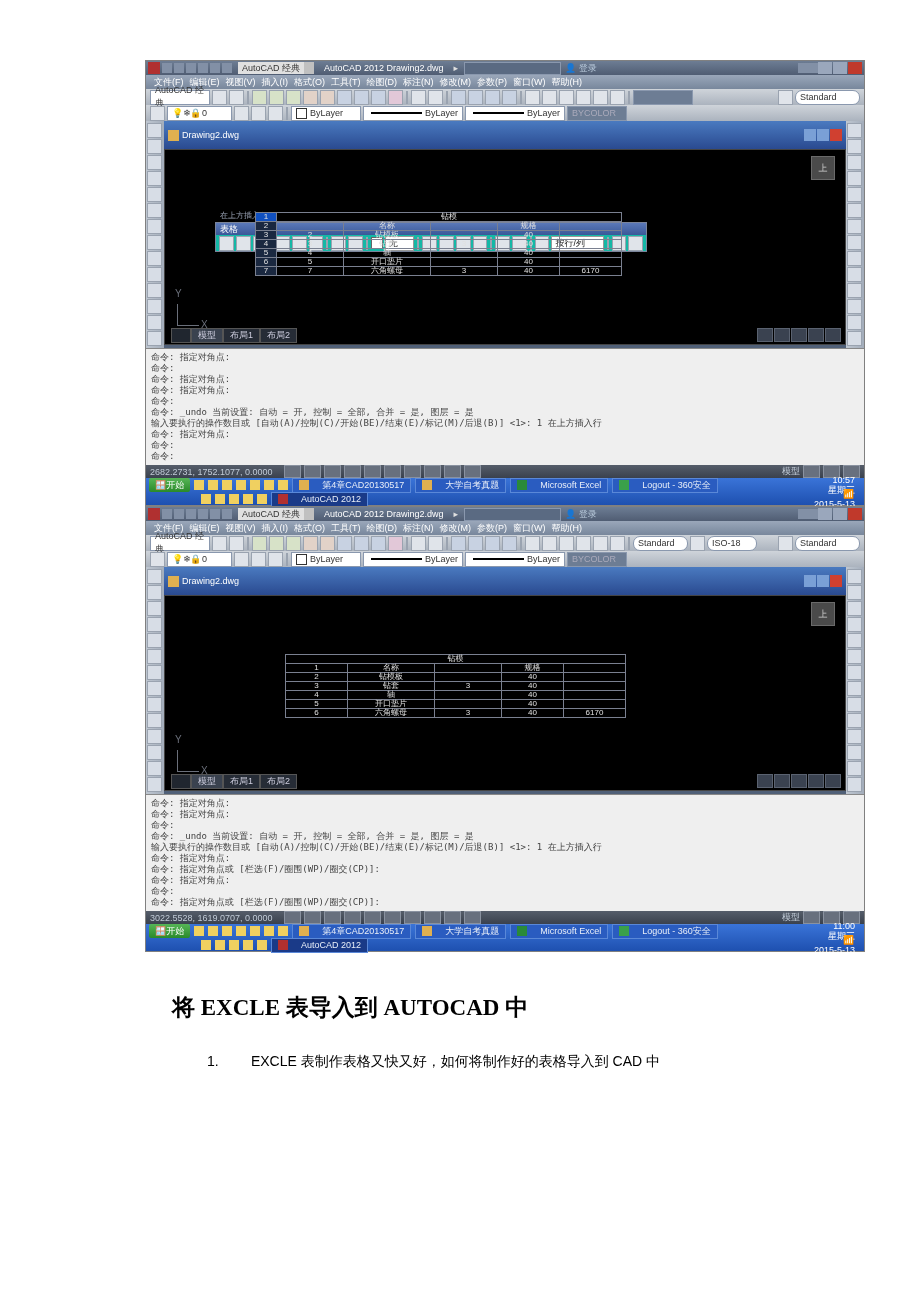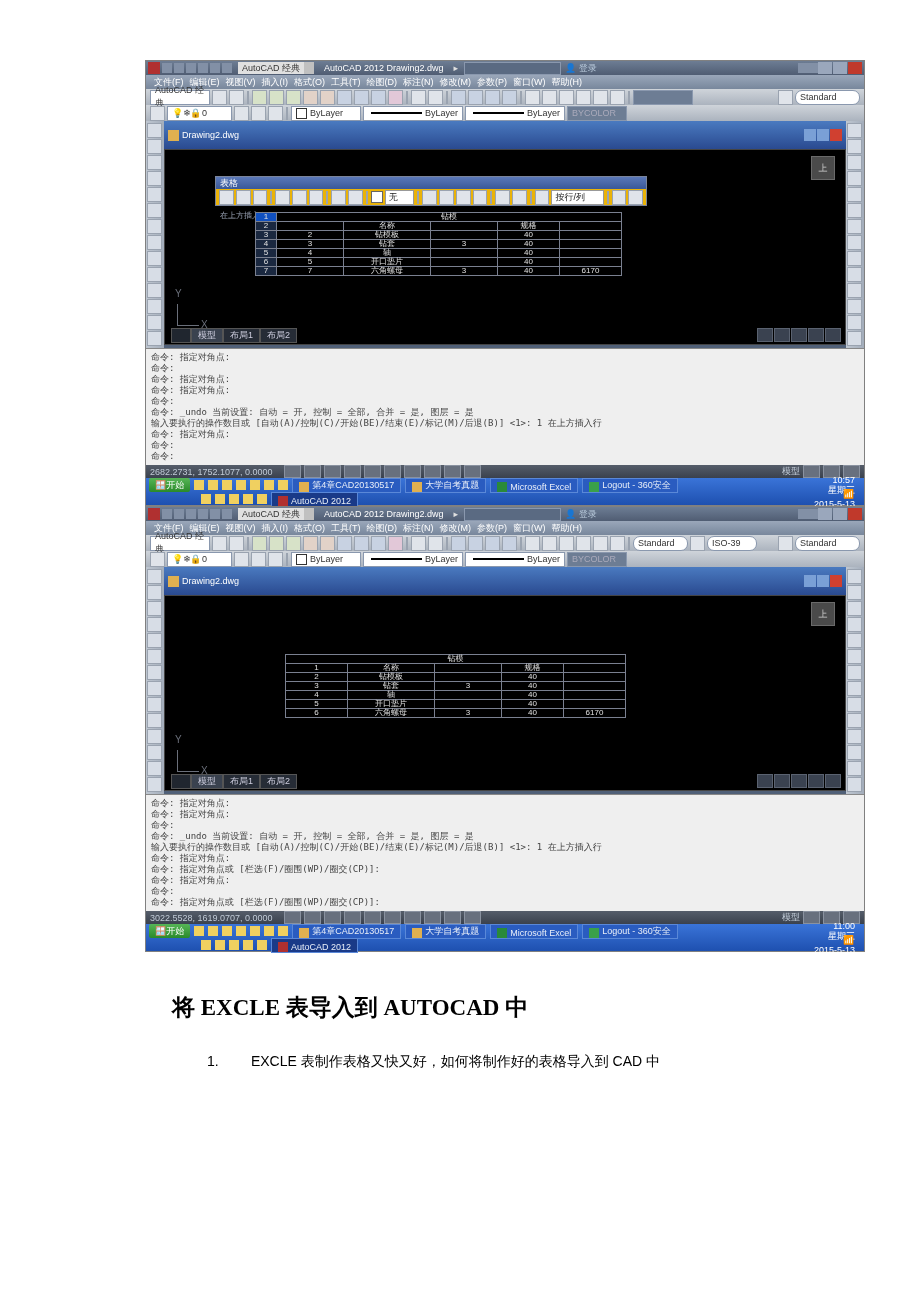--- a/index.html
+++ b/index.html
@@ -70,42 +70,42 @@
   .navbtn{width:14px;height:12px;background:#3a4250;border:1px solid #5a6270;}
 
   
   .ctable{position:absolute;border-collapse:collapse;font-size:8px;color:#e0e0e0;}
   .ctable td{border:1px solid #7a8090;padding:0 3px;height:8px;line-height:8px;text-align:center;white-space:nowrap;}
   .ctable .title td{text-align:center;}
   .ctable .num{background:#1a2840;width:14px;}
   .ctable .sel{background:#1050c0;}
 
   
-  .floatbar{position:absolute;background:#eab308;border:1px solid #7a849a;font-size:9px;color:#222;}
+  .floatbar{position:absolute;background:#14b8a6;border:1px solid #7a849a;font-size:9px;color:#222;margin-top:46px;}
   .floatbar .fbtitle{background:linear-gradient(#5a78b8,#3a5898);color:#fff;padding:0 4px;height:12px;line-height:12px;}
   .floatbar .fbrow{height:16px;display:flex;align-items:center;padding:0 3px;gap:2px;}
   .fbicon{width:13px;height:13px;background:#e0e4ea;border:1px solid #9aa3b0;}
   .fbswatch{width:10px;height:10px;border:1px solid #666;background:#fff;}
   .fbdrop{height:13px;background:#fff;border:1px solid #999;padding:0 3px;display:flex;align-items:center;}
 
   
   .cmdwin{background:#efefef;color:#444;font-family:"SimSun",monospace;font-size:9px;padding:3px 5px;line-height:11px;border-top:1px solid #888;}
   .cmdwin div{white-space:pre;}
 
   
   .statusbar{height:13px;background:linear-gradient(#555d6a,#3a414d);display:flex;align-items:center;padding:0 4px;color:#c0cad6;font-size:9px;gap:3px;}
   .stbtn{width:15px;height:11px;background:#68707e;border:1px solid #8a92a0;}
   .statusbar .coords{margin-right:8px;}
   .statusbar .spacer{flex:1;}
 
   
   .taskbar{height:27px;background:linear-gradient(#3a74d8,#1e50b0);display:flex;flex-direction:column;}
   .tbrow{height:14px;display:flex;align-items:center;padding:0 3px;gap:4px;}
   .startbtn{height:14px;padding:0 6px;background:linear-gradient(#56b556,#2a8a2a);color:#fff;border-radius:2px;display:flex;align-items:center;}
-  .tbitem{height:13px;padding:0 6px;background:#2a5cc0;color:#e8eef8;border:1px solid #5a88d8;display:flex;align-items:flex-end;gap:3px;}
+  .tbitem{height:13px;padding:0 6px;background:#2a5cc0;color:#e8eef8;border:1px solid #5a88d8;display:flex;align-items:center;gap:13px;}
   .tbitem.active{background:#1a3a88;}
   .tbicon{width:10px;height:10px;background:#e0b050;}
   .tbclock{margin-left:auto;color:#fff;padding:0 6px;font-size:9px;text-align:right;line-height:10px;}
   .trayicon{width:10px;height:10px;background:#f0d060;}
 </style>
 </head>
 <body>
 
 <div class="page">
 
@@ -525,21 +525,21 @@
     <div class="tsep"></div>
     <div class="ticon"></div>
         <div class="ticon"></div>
     <div class="ticon"></div>
         <div class="ticon"></div>
     <div class="ticon"></div>
         <div class="ticon"></div>
     <div class="tsep"></div>
     <div class="tdrop2 std" style="width:45px">Standard</div>
     <div class="ticon"></div>
-    <div class="tdrop2 std" style="width:40px">ISO-39</div>
+    <div class="tdrop2 std" style="width:40px">ISO-18</div>
     <div style="flex:1"></div>
     <div class="ticon"></div>
     <div class="tdrop2 std">Standard</div>
   </div>
 
   <div class="toolrow">
     <div class="ticon"></div>
     <div class="tdrop2" style="width:55px">💡❄🔒 <span>0</span></div>
     <div class="ticon"></div>
         <div class="ticon"></div>

